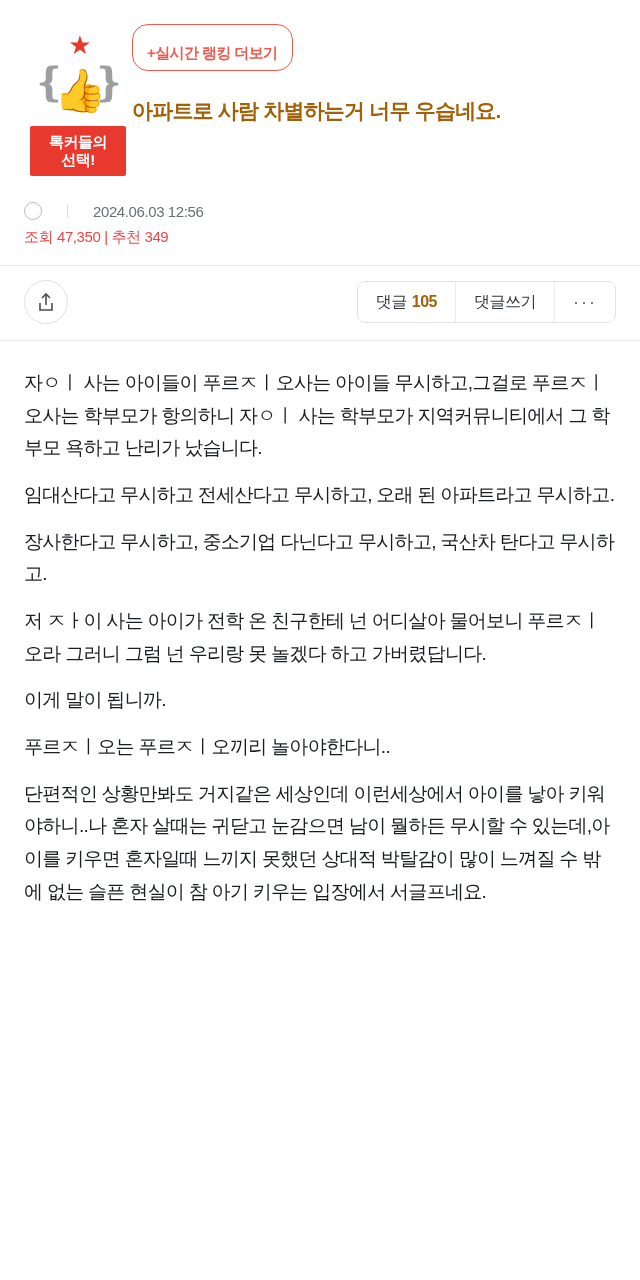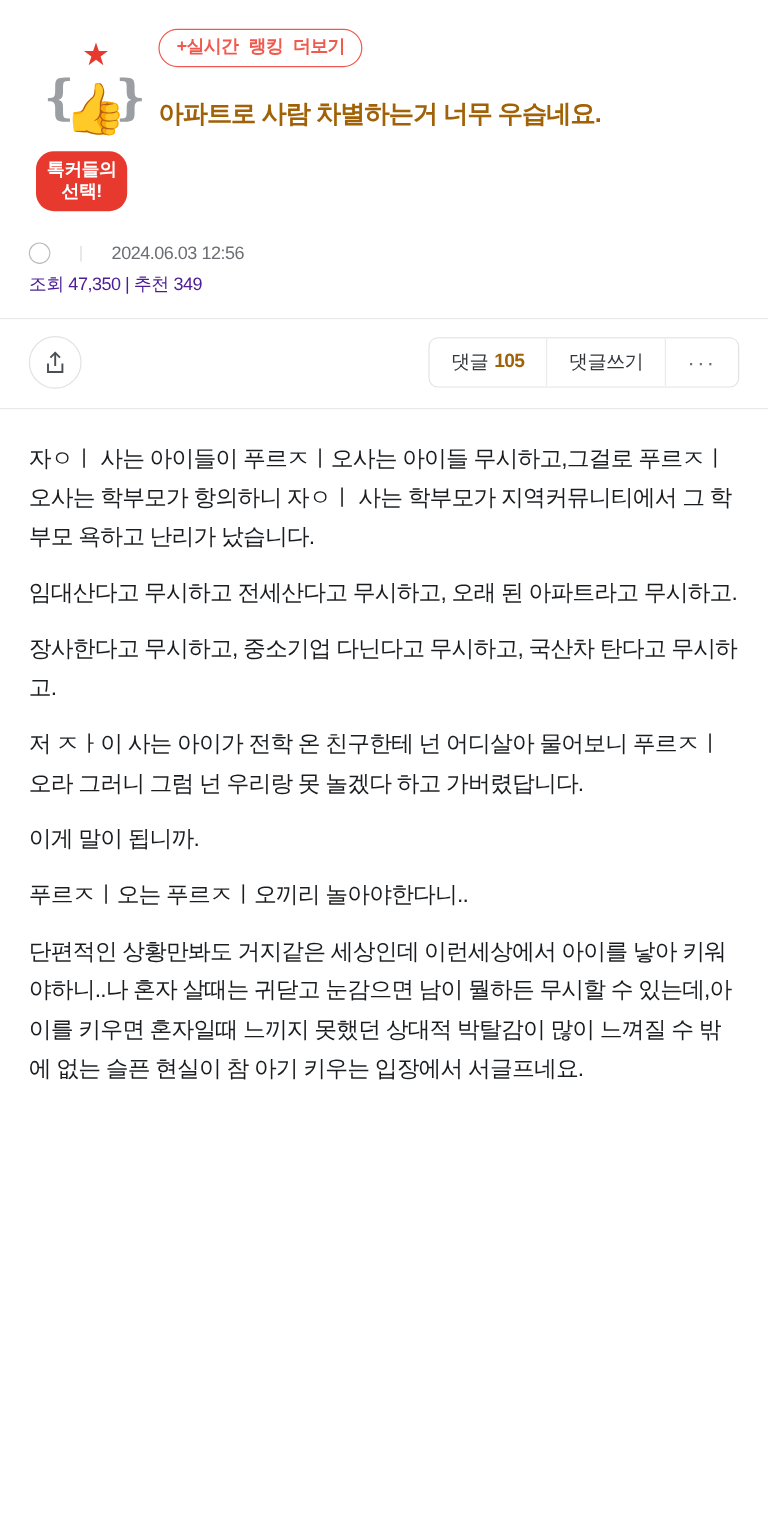--- a/index.html
+++ b/index.html
@@ -60,48 +60,47 @@
     left: 30px;
     top: 56px;
     font-size: 42px;
     line-height: 42px;
     color: #f07f3c;
   }
   .emblem-ribbon {
     position: absolute;
     left: 6px;
     top: 112px;
-    width: 76px;
+    width: 96px;
     padding: 7px 4px 8px 4px;
     background: #e8392e;
-    border-radius: 15px;
+    border-radius: 2px;
     color: #ffffff;
     font-size: 15px;
     font-weight: bold;
     line-height: 1.18;
     text-align: center;
     letter-spacing: -0.5px;
   }
   .emblem-ribbon .l2 { display:block; }
 
   .head-right {
     flex: 1;
     padding-top: 10px;
   }
   .rank-pill {
     display: inline-block;
     border: 1.5px solid #f0594d;
     color: #f0594d;
     border-radius: 16px;
-    padding: 4px 14px 7px 14px;
+    padding: 19px 14px 7px 14px;
     font-size: 15px;
     font-weight: bold;
     letter-spacing: -0.6px;
     background: #fff;
-    font-family: Liberation Mono, monospace;
   }
   .post-title {
     margin-top: 26px;
     font-size: 21px;
     font-weight: bold;
     letter-spacing: -0.8px;
     color: #a16207;
     line-height: 1.35;
   }
 
@@ -128,21 +127,21 @@
   }
   .vline {
     width: 1px;
     height: 13px;
     background: #d7dadd;
     display: inline-block;
   }
   .meta-row2 {
     margin-top: 8px;
     font-size: 15px;
-    color: #4c1d95;
+    color: #ef4444;
     letter-spacing: -0.4px;
   }
 
   
   .divider {
     height: 1px;
     background: #e7e9eb;
     margin: 18px 0 0 0;
   }
   .actionbar {

